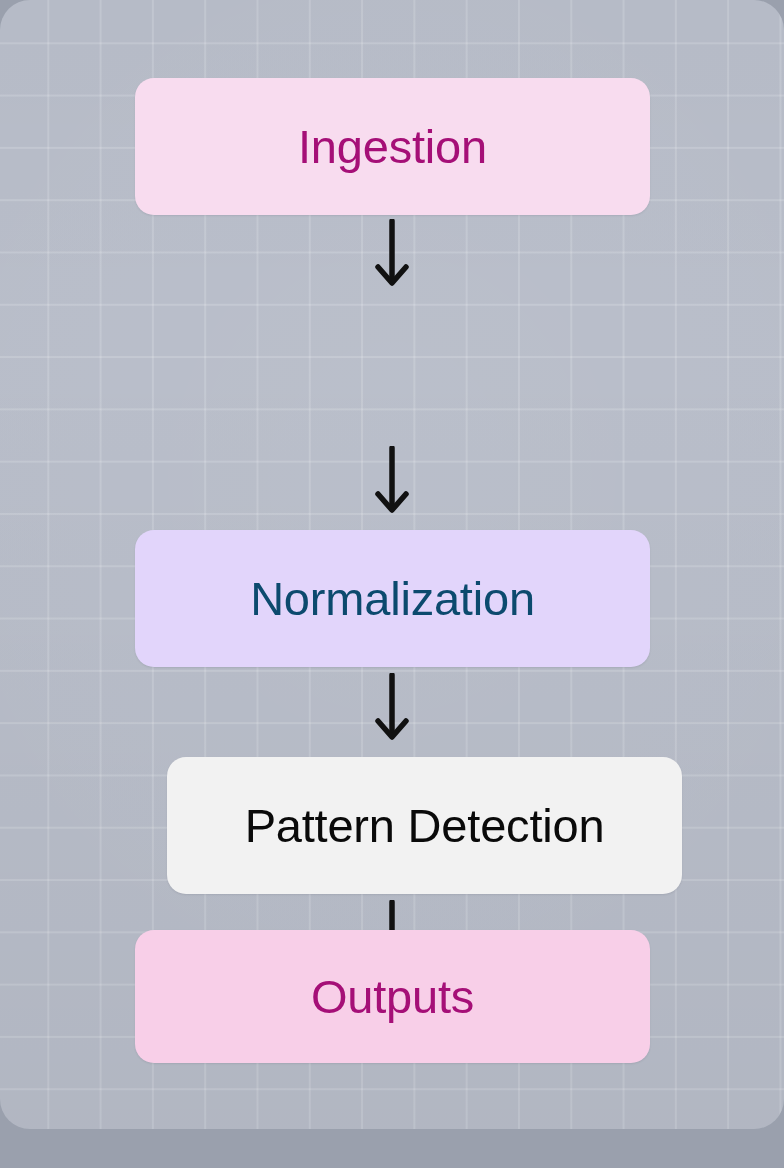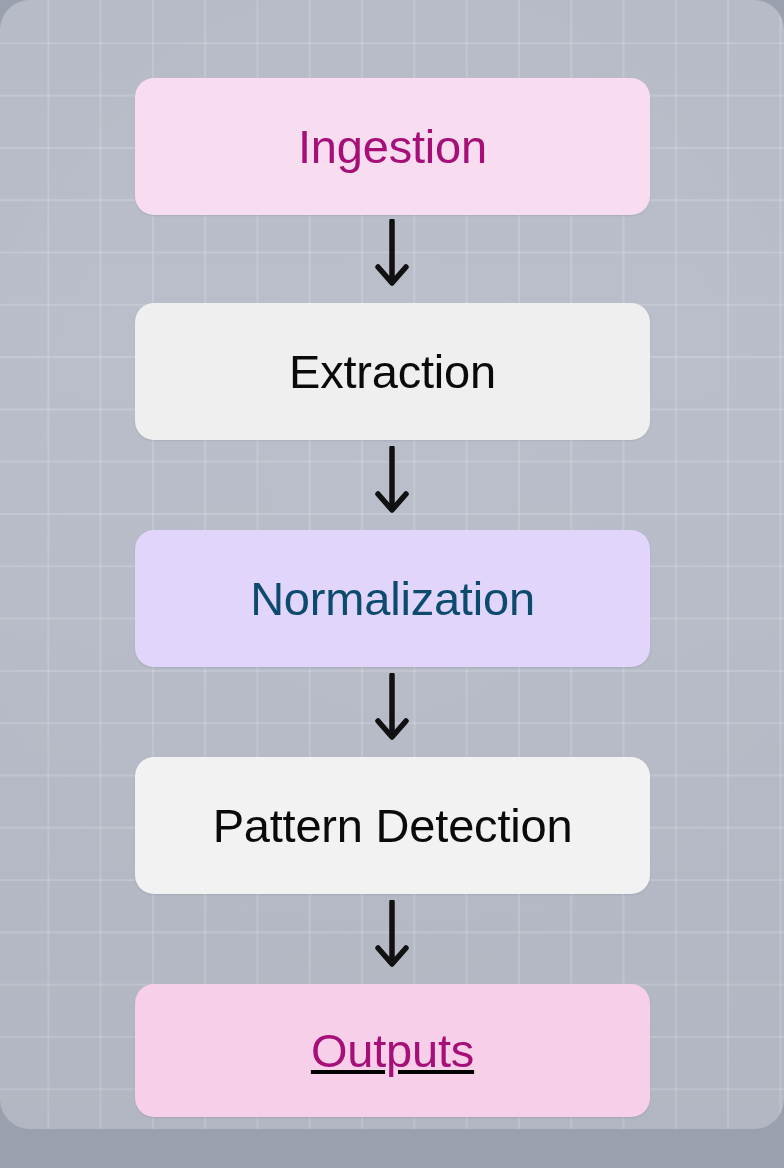--- a/index.html
+++ b/index.html
@@ -60,22 +60,22 @@
     line-height: 1;
     letter-spacing: -0.2px;
     white-space: nowrap;
     text-align: center;
   }
 
   
   #node-0 { top: 78px;   height: 137px; }
   #node-1 { top: 303px;  height: 137px; }
   #node-2 { top: 530px;  height: 137px; }
-  #node-3 { top: 757px;  height: 137px; }
-  #node-4 { top: 984px;  height: 133px; text-decoration: underline; }
+  #node-3 { top: 757px;  height: 137px; margin-left: 32px; }
+  #node-4 { top: 930px;  height: 133px; }
 
   
   .arrow {
     position: absolute;
     left: 370px;
     width: 44px;
     height: 70px;
   }
   #arrow-0 { top: 219px; }
   #arrow-1 { top: 446px; }
@@ -95,23 +95,20 @@
     <span class="label" style="color: rgb(165, 15, 119); font-weight: 400;">Ingestion</span>
   </div>
 
   <div class="arrow" id="arrow-0">
     <svg viewBox="0 0 44 70" xmlns="http://www.w3.org/2000/svg">
       <line x1="22" y1="2" x2="22" y2="60" stroke="#111111" stroke-width="5.5" stroke-linecap="round"></line>
       <polyline points="8,48 22,64 36,48" fill="none" stroke="#111111" stroke-width="5.5" stroke-linecap="round" stroke-linejoin="round"></polyline>
     </svg>
   </div>
 
-  <div class="node" id="node-1" style="background-color: rgb(239, 239, 239);">
-    <span class="label" style="color: rgb(10, 10, 10); font-weight: 400;">Extraction</span>
-  </div>
 
   <div class="arrow" id="arrow-1">
     <svg viewBox="0 0 44 70" xmlns="http://www.w3.org/2000/svg">
       <line x1="22" y1="2" x2="22" y2="60" stroke="#111111" stroke-width="5.5" stroke-linecap="round"></line>
       <polyline points="8,48 22,64 36,48" fill="none" stroke="#111111" stroke-width="5.5" stroke-linecap="round" stroke-linejoin="round"></polyline>
     </svg>
   </div>
 
   <div class="node" id="node-2" style="background-color: rgb(226, 213, 251);">
     <span class="label" style="color: #0c4a6e; font-weight: 400;">Normalization</span>

